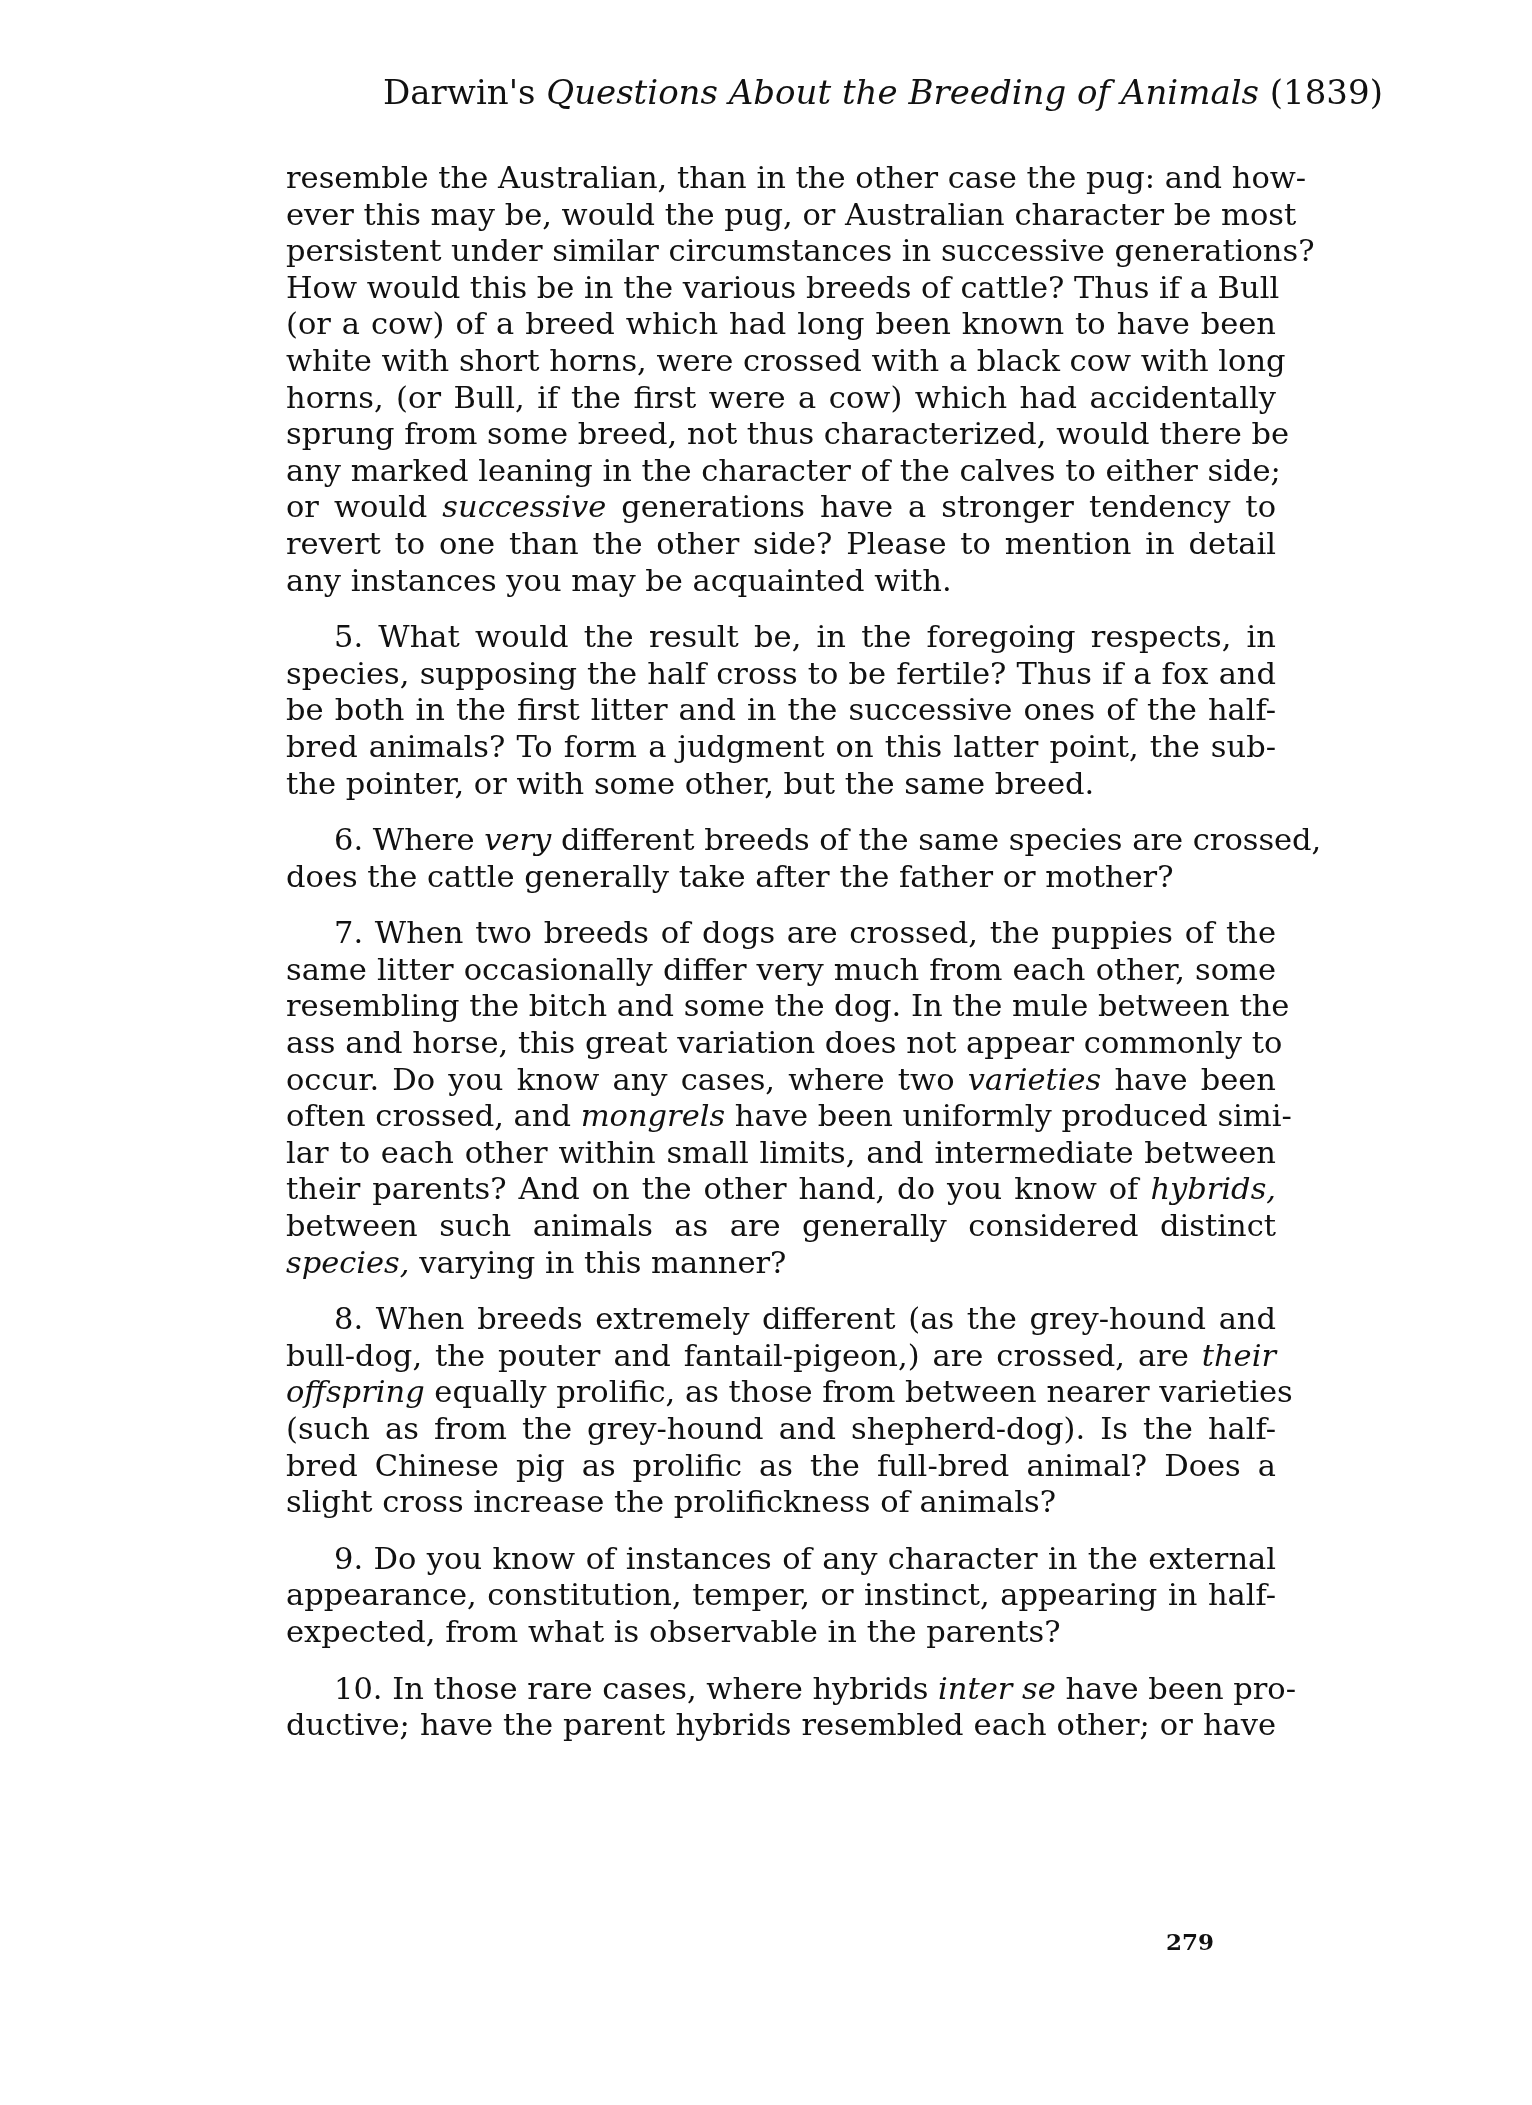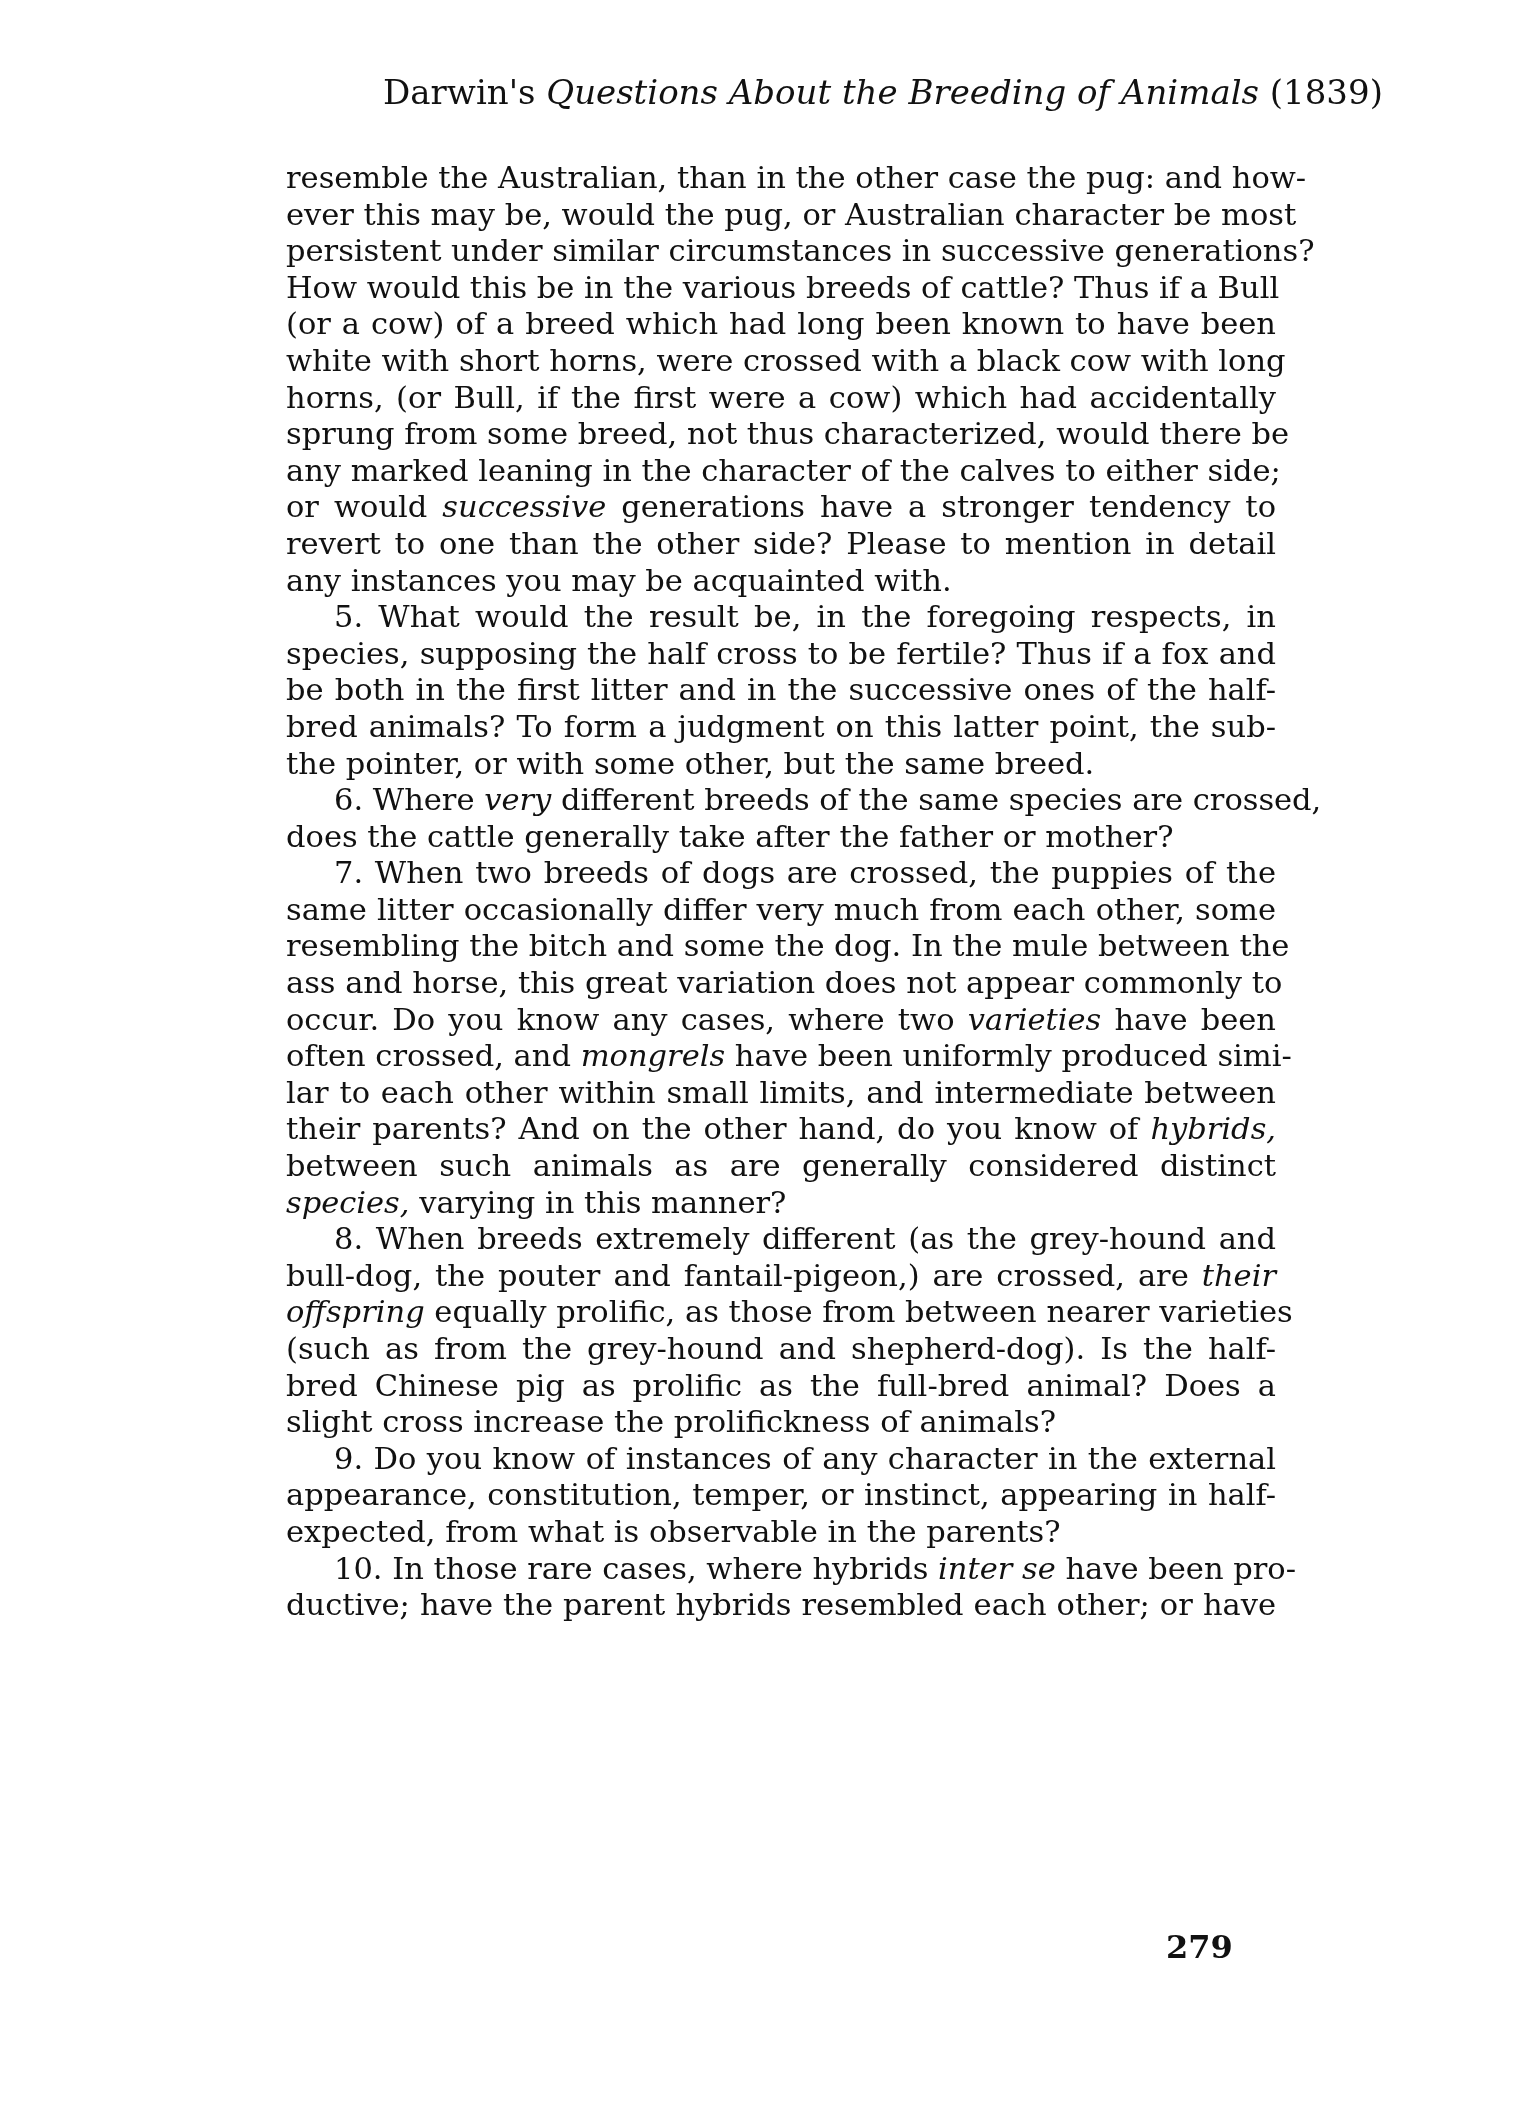--- a/index.html
+++ b/index.html
@@ -11,25 +11,25 @@
     white-space: nowrap;
   }
   .running-head i { font-style: italic; }
   .body-text {
     position: absolute; left: 286px; top: 160px; width: 990px;
     font-family: "DejaVu Serif", serif; font-size: 30.5px; line-height: 36.6px;
     color: #111; text-align: justify; hyphens: manual;
   }
   .line { display: block; white-space: nowrap; text-align: justify; text-align-last: justify; height: 36.6px; }
   .line.last { text-align-last: left; }
-  .indent { padding-left: 48px; }
+  .indent { padding-left: 48px; margin-top: 20px; }
   .line i { font-style: italic; }
   .page-number {
     position: absolute; left: 1166px; top: 1928px;
-    font-family: "DejaVu Serif", serif; font-weight: bold; font-size: 32px; color: #111;
+    font-family: "DejaVu Serif", serif; font-weight: bold; font-size: 23px; color: #111;
   }
 </style>
 </head>
 <body>
 
 <div class="page">
   <div class="running-head"><span>Darwin's </span><i>Questions About the Breeding of Animals</i><span> (1839)</span></div>
 
   <div class="body-text" id="body-text">
       <span class="line"><span>resemble the Australian, than in the other case the pug: and how-</span></span>

